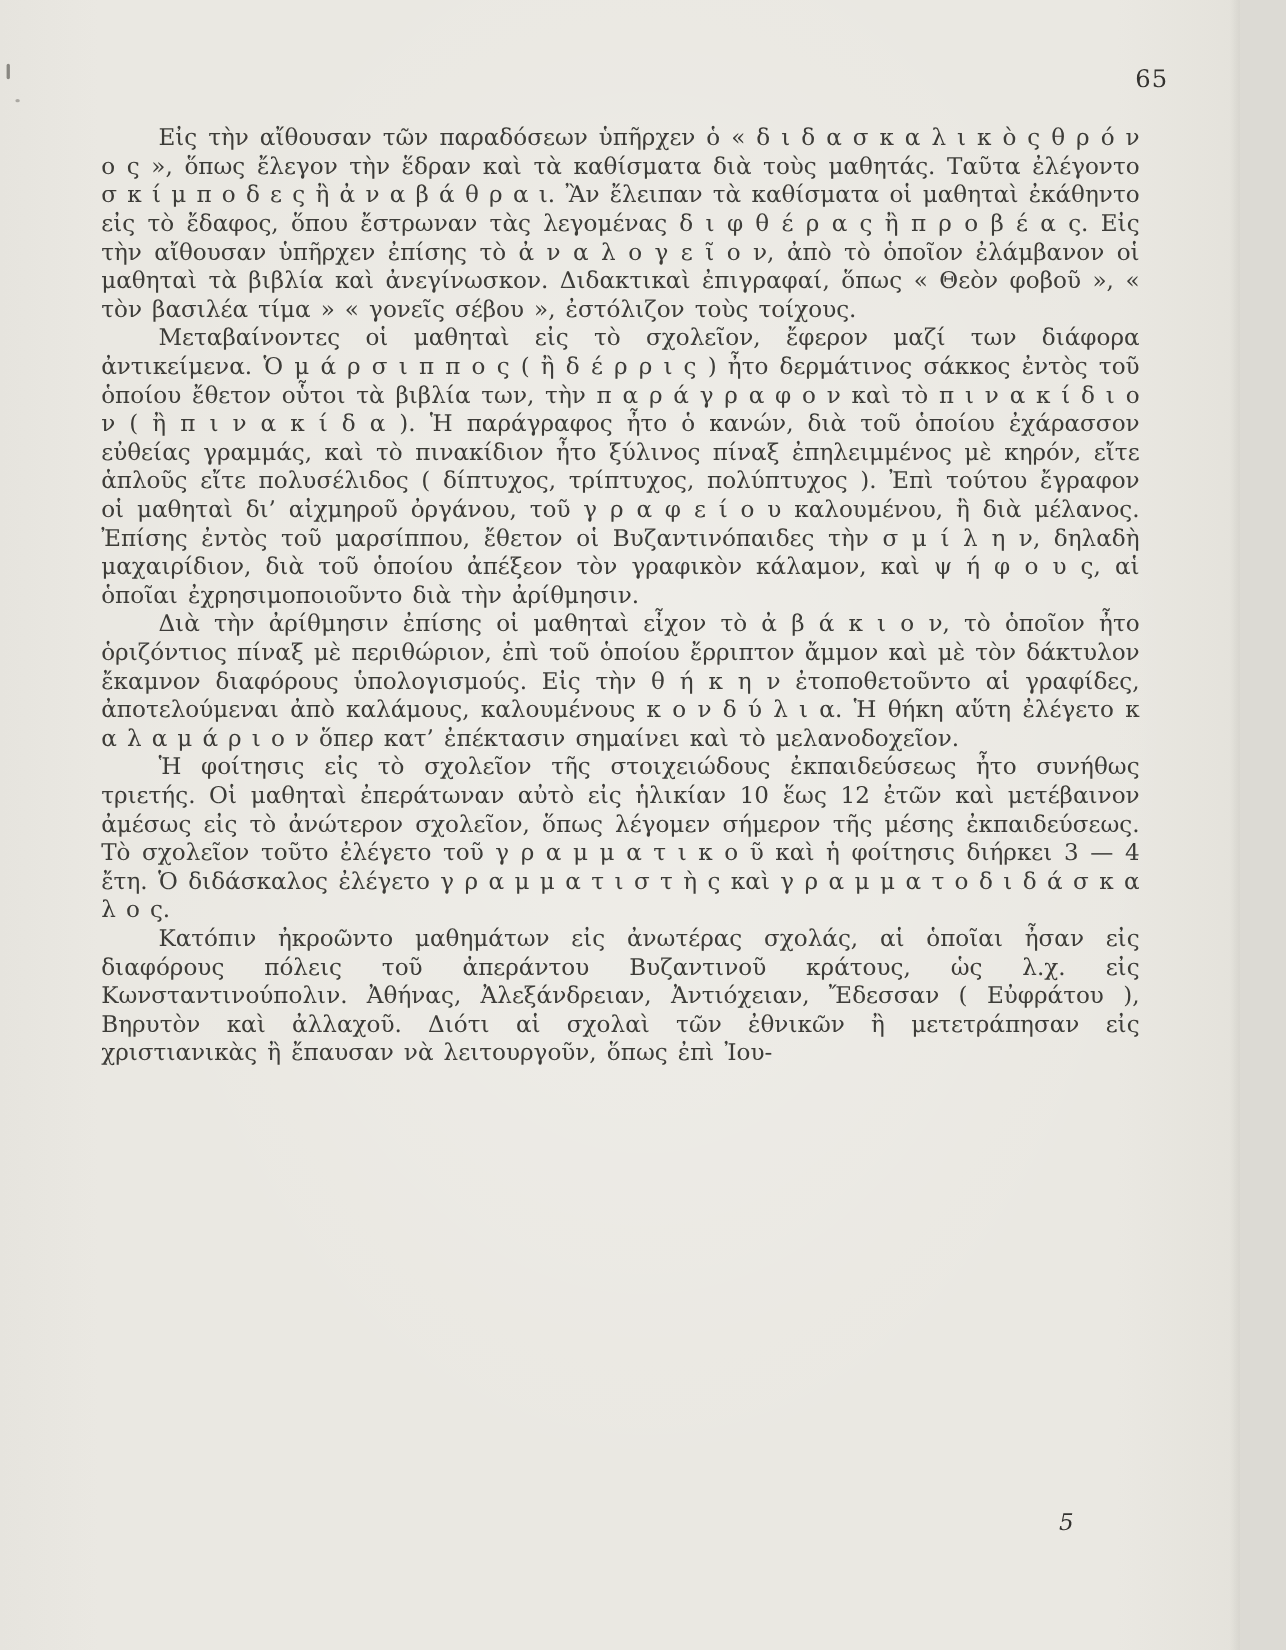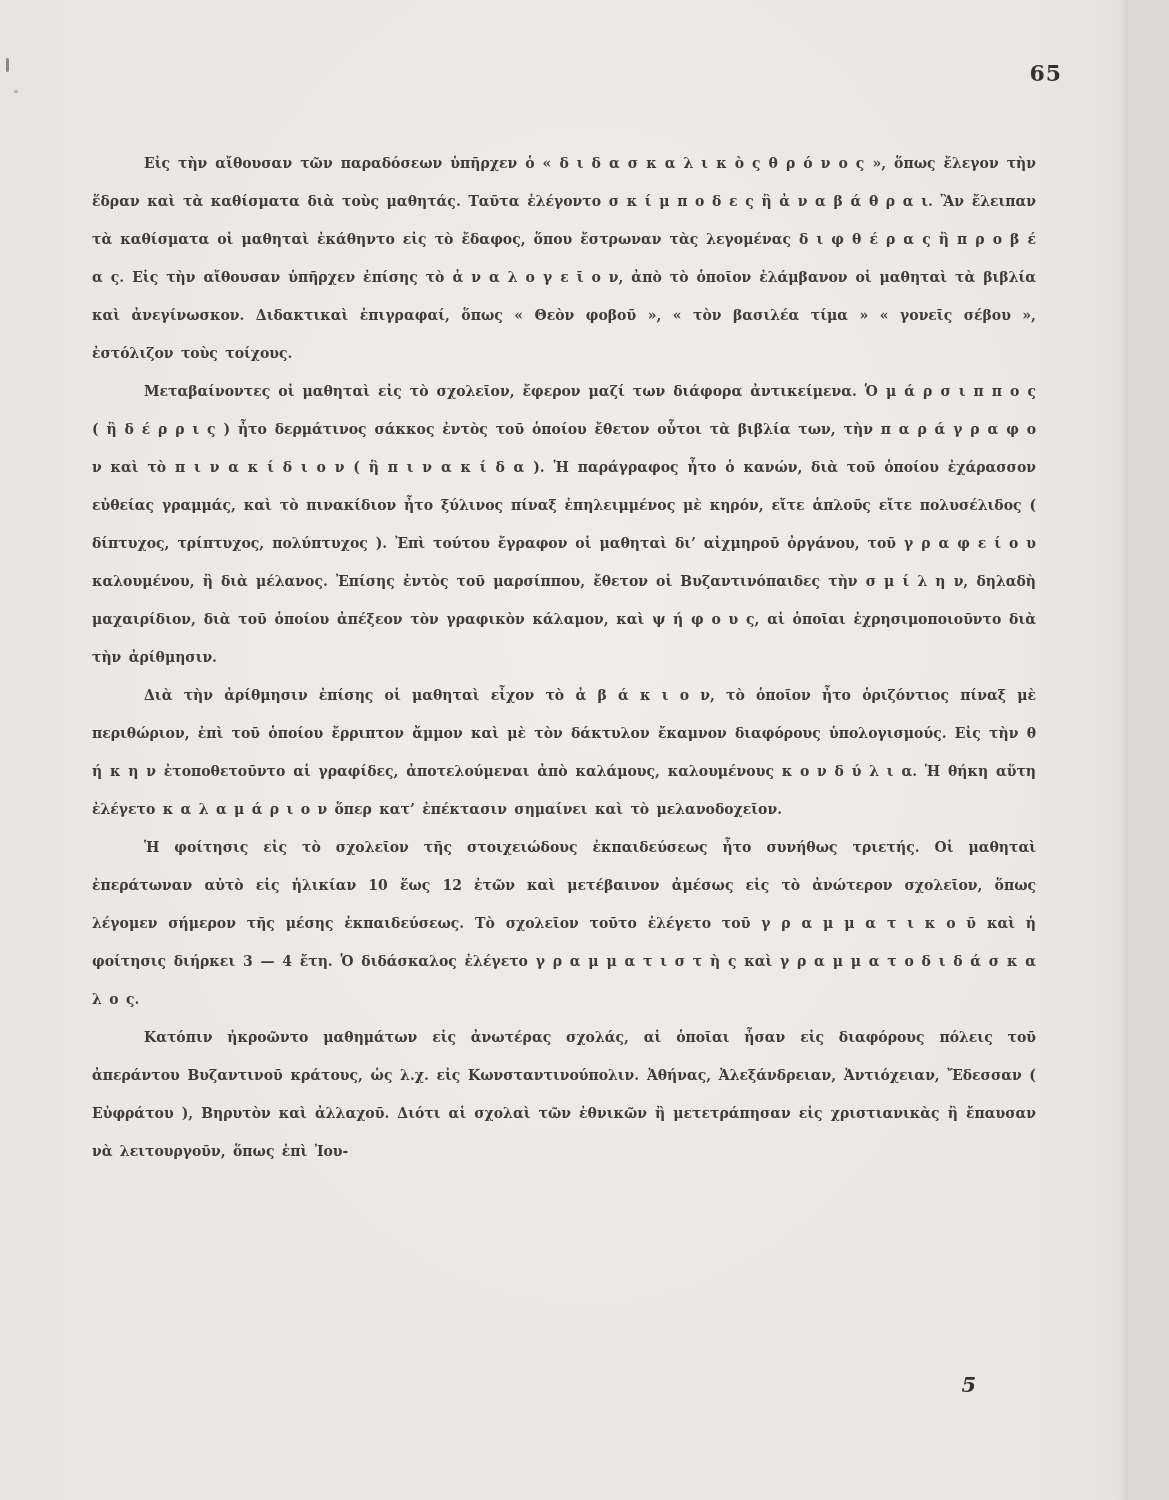--- a/index.html
+++ b/index.html
@@ -15,41 +15,39 @@
     position: relative;
     width: 1128px;
     height: 1500px;
     background:
       radial-gradient(ellipse at 52% 42%, rgba(255,255,255,0.25) 0%, rgba(255,255,255,0) 60%),
       linear-gradient(90deg, #e6e4de 0%, #eae8e2 8%, #eae8e2 90%, #e4e2db 100%),
       var(--paper);
     overflow: hidden;
     font-family: "DejaVu Serif", "Liberation Serif", serif;
     color: var(--ink);
-    font-weight: bold;
   }
   .page-number-top {
     position: absolute;
     top: 60px;
     right: 66px;
     font-size: 22px;
     letter-spacing: 1px;
     color: #33322f;
   }
   .text-block {
     position: absolute;
     top: 112px;
     left: 92px;
     width: 944px;
-    font-size: 14px;
-    line-height: 38px;
+    font-size: 21px;
+    line-height: 26px;
     text-align: justify;
     word-spacing: 2.5px;
     color: var(--ink);
-    margin-top: 32px;
   }
   .para {
     text-indent: 52px;
   }
   .page-number-bottom {
     position: absolute;
     top: 1372px;
     right: 152px;
     font-size: 21px;
     font-style: italic;

